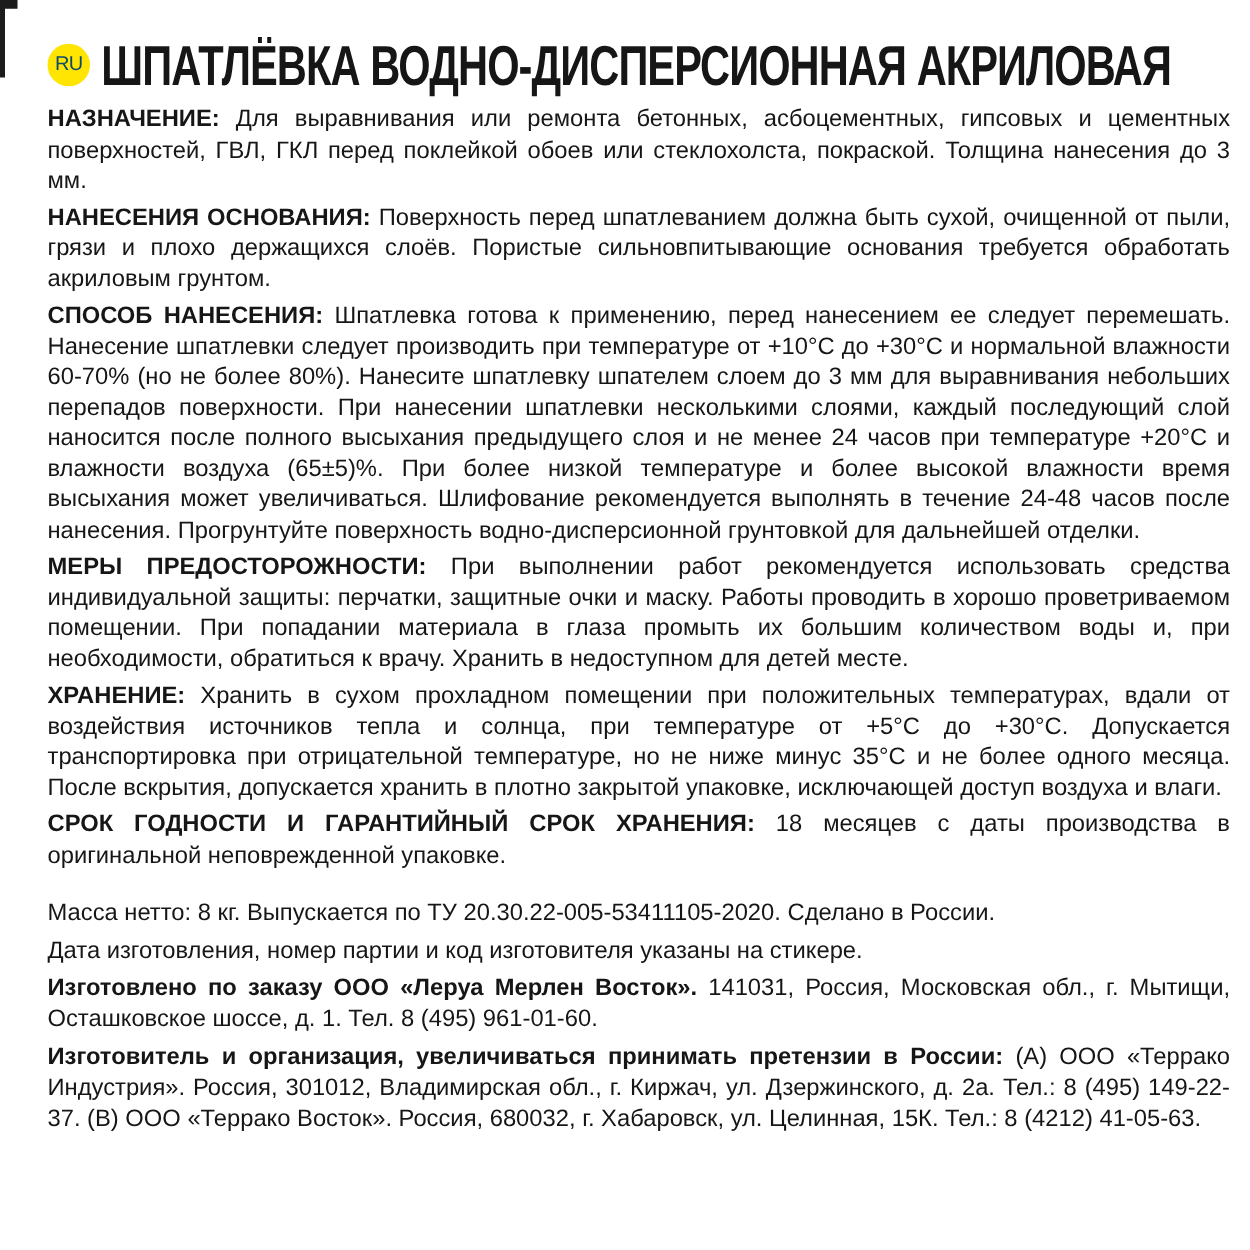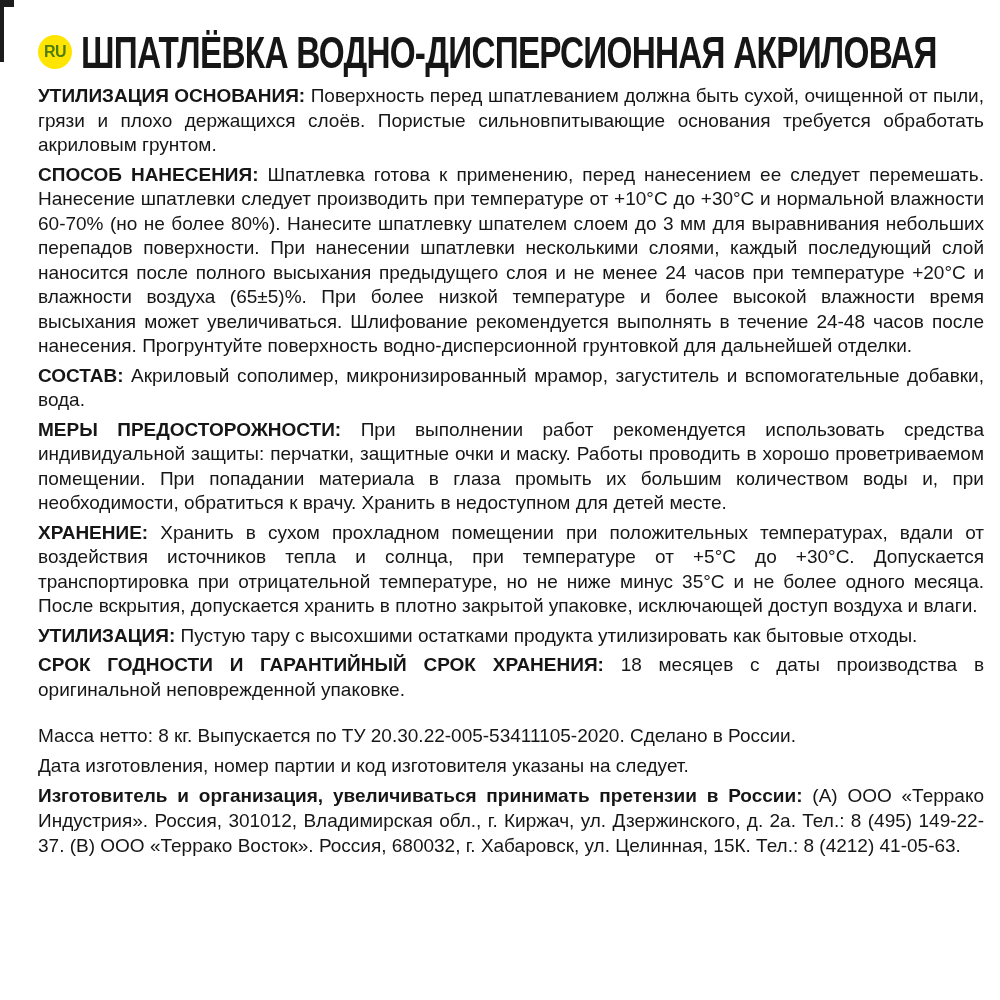--- a/index.html
+++ b/index.html
@@ -19,21 +19,21 @@
   
   .edge-v{position:absolute;left:0;top:0;width:4px;height:62px;background:#1c1c1c;}
   .edge-h{position:absolute;left:0;top:0;width:14px;height:7px;background:#1c1c1c;}
 
   
   .title-block{margin:6px 0 12px 0;}
   .title-row{display:flex;align-items:center;margin-bottom:7px;height:40px;}
   .badge{
     width:34px;height:34px;border-radius:50%;
     display:flex;align-items:center;justify-content:center;
-    font-weight:700;font-size:16px;color:#4d7c0f;
+    font-weight:400;font-size:16px;color:#0c4a6e;
     flex:0 0 34px;margin-right:9px;
     letter-spacing:-0.5px;
   }
   .title-text{
     display:inline-block;
     font-size:45px;font-weight:700;line-height:1;
     letter-spacing:-1px;white-space:nowrap;
     transform:scaleX(0.74);transform-origin:0 50%;
   }
 
@@ -57,38 +57,38 @@
   <div class="edge-v"></div>
   <div class="edge-h"></div>
 
   <div class="title-block">
     <div class="title-row">
       <span class="badge" style="background: rgb(255, 229, 1);">RU</span>
       <span class="title-text">ШПАТЛЁВКА ВОДНО-ДИСПЕРСИОННАЯ АКРИЛОВАЯ</span>
     </div>
   </div>
 
+  <p class="sec"><b>НАЗНАЧЕНИЕ:</b> <span>Для выравнивания или ремонта бетонных, асбоцементных, гипсовых и цементных поверхностей, ГВЛ, ГКЛ перед поклейкой обоев или стеклохолста, покраской. Толщина нанесения до 3 мм.</span></p>
 
-  <p class="sec"><b>УТИЛИЗАЦИЯ ОСНОВАНИЯ:</b> <span>Поверхность перед шпатлеванием должна быть сухой, очищенной от пыли, грязи и плохо держащихся слоёв. Пористые сильновпитывающие основания требуется обработать акриловым грунтом.</span></p>
+  <p class="sec"><b>НАНЕСЕНИЯ ОСНОВАНИЯ:</b> <span>Поверхность перед шпатлеванием должна быть сухой, очищенной от пыли, грязи и плохо держащихся слоёв. Пористые сильновпитывающие основания требуется обработать акриловым грунтом.</span></p>
 
   <p class="sec"><b>СПОСОБ НАНЕСЕНИЯ:</b> <span>Шпатлевка готова к применению, перед нанесением ее следует перемешать. Нанесение шпатлевки следует производить при температуре от +10°С до +30°С и нормальной влажности 60-70% (но не более 80%). Нанесите шпатлевку шпателем слоем до 3 мм для выравнивания небольших перепадов поверхности. При нанесении шпатлевки несколькими слоями, каждый последующий слой наносится после полного высыхания предыдущего слоя и не менее 24 часов при температуре +20°С и влажности воздуха (65±5)%. При более низкой температуре и более высокой влажности время высыхания может увеличиваться. Шлифование рекомендуется выполнять в течение 24-48 часов после нанесения. Прогрунтуйте поверхность водно-дисперсионной грунтовкой для дальнейшей отделки.</span></p>
 
-  <p class="sec"><b>СОСТАВ:</b> <span>Акриловый сополимер, микронизированный мрамор, загуститель и вспомогательные добавки, вода.</span></p>
 
   <p class="sec"><b>МЕРЫ ПРЕДОСТОРОЖНОСТИ:</b> <span>При выполнении работ рекомендуется использовать средства индивидуальной защиты: перчатки, защитные очки и маску. Работы проводить в хорошо проветриваемом помещении. При попадании материала в глаза промыть их большим количеством воды и, при необходимости, обратиться к врачу. Хранить в недоступном для детей месте.</span></p>
 
   <p class="sec"><b>ХРАНЕНИЕ:</b> <span>Хранить в сухом прохладном помещении при положительных температурах, вдали от воздействия источников тепла и солнца, при температуре от +5°С до +30°С. Допускается транспортировка при отрицательной температуре, но не ниже минус 35°С и не более одного месяца. После вскрытия, допускается хранить в плотно закрытой упаковке, исключающей доступ воздуха и влаги.</span></p>
 
-  <p class="sec"><b>УТИЛИЗАЦИЯ:</b> <span>Пустую тару с высохшими остатками продукта утилизировать как бытовые отходы.</span></p>
 
   <p class="sec"><b>СРОК ГОДНОСТИ И ГАРАНТИЙНЫЙ СРОК ХРАНЕНИЯ:</b> <span>18 месяцев с даты производства в оригинальной неповрежденной упаковке.</span></p>
 
   <div class="footer">
     <p class="sec"><span>Масса нетто: 8 кг. Выпускается по ТУ 20.30.22-005-53411105-2020. Сделано в России.</span></p>
 
-    <p class="sec"><span>Дата изготовления, номер партии и код изготовителя указаны на следует.</span></p>
+    <p class="sec"><span>Дата изготовления, номер партии и код изготовителя указаны на стикере.</span></p>
 
+    <p class="sec"><b>Изготовлено по заказу ООО «Леруа Мерлен Восток».</b> <span>141031, Россия, Московская обл., г. Мытищи, Осташковское шоссе, д. 1. Тел. 8 (495) 961-01-60.</span></p>
 
     <p class="sec"><b>Изготовитель и организация, увеличиваться принимать претензии в России:</b> <span>(А) ООО «Террако Индустрия». Россия, 301012, Владимирская обл., г. Киржач, ул. Дзержинского, д. 2а. Тел.: 8 (495) 149-22-37. (В) ООО «Террако Восток». Россия, 680032, г. Хабаровск, ул. Целинная, 15К. Тел.: 8 (4212) 41-05-63.</span></p>
 
   </div>
 
 </div>
 
 </body></html>

